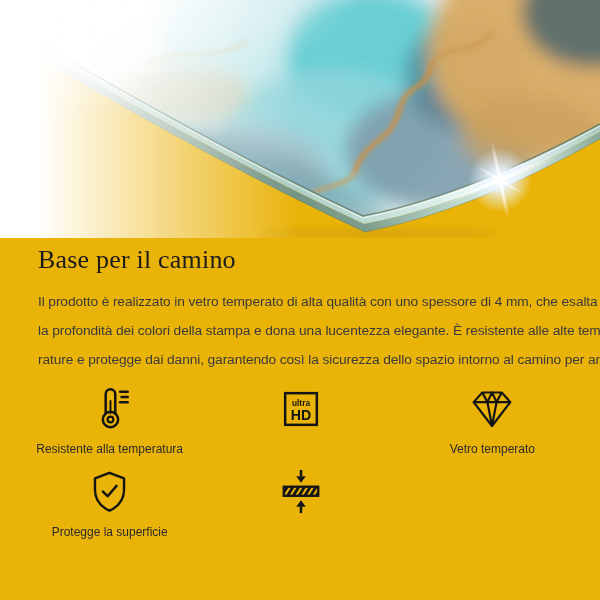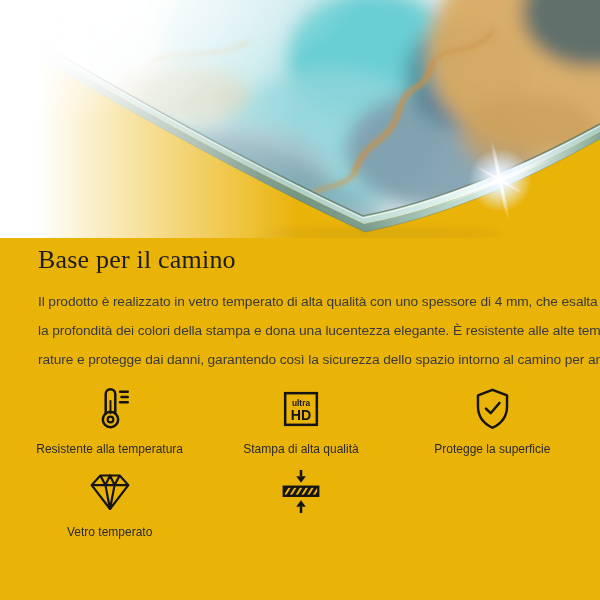--- a/index.html
+++ b/index.html
@@ -164,43 +164,42 @@
     </div>
 
     <div class="feature">
       <div class="icon-box">
         <svg width="40" height="40" viewBox="0 0 48 48">
           <rect x="5" y="5" width="38" height="38" fill="none" stroke="#141414" stroke-width="3"></rect>
           <text x="24" y="20.5" text-anchor="middle" font-family="Liberation Sans, sans-serif" font-size="10" font-weight="bold" fill="#141414">ultra</text>
           <text x="24" y="37" text-anchor="middle" font-family="Liberation Sans, sans-serif" font-size="17" font-weight="bold" fill="#141414">HD</text>
         </svg>
       </div>
-      <div class="feature-label">Stampa di alta qualità</div>
-    </div>
-
-    <div class="feature">
-      <div class="icon-box">
-        <svg width="45" height="46" viewBox="0 0 48 48" fill="none" stroke="#141414" stroke-width="2.6" stroke-linecap="round" stroke-linejoin="round">
-          <path d="M24 3.5 L39.5 9.5 V21 C39.5 32.5 32.8 39.8 24 44 C15.2 39.8 8.5 32.5 8.5 21 V9.5 Z"></path>
-          <path d="M17 23.5 L22 28.5 L31.5 17.5"></path>
-        </svg>
-      </div>
-      <div class="feature-label">Protegge la superficie</div>
     </div>
 
     <div class="feature">
       <div class="icon-box">
         <svg width="46" height="44" viewBox="0 0 48 48" fill="none" stroke="#141414" stroke-width="2.4" stroke-linejoin="round">
           <path d="M13.5 6 H34.5 L44 16.5 L24 42.5 L4 16.5 Z"></path>
           <path d="M4 16.5 H44"></path>
           <path d="M13.5 6 L19 16.5 L24 6 L29 16.5 L34.5 6"></path>
           <path d="M19 16.5 L24 42.5 L29 16.5"></path>
         </svg>
       </div>
       <div class="feature-label">Vetro temperato</div>
+    </div>
+
+    <div class="feature">
+      <div class="icon-box">
+        <svg width="45" height="46" viewBox="0 0 48 48" fill="none" stroke="#141414" stroke-width="2.6" stroke-linecap="round" stroke-linejoin="round">
+          <path d="M24 3.5 L39.5 9.5 V21 C39.5 32.5 32.8 39.8 24 44 C15.2 39.8 8.5 32.5 8.5 21 V9.5 Z"></path>
+          <path d="M17 23.5 L22 28.5 L31.5 17.5"></path>
+        </svg>
+      </div>
+      <div class="feature-label">Protegge la superficie</div>
     </div>
 
 
     <div class="feature">
       <div class="icon-box">
         <svg width="46" height="47" viewBox="0 0 48 48">
           <defs>
               <clipPath id="barClip">
                 <rect x="6" y="19" width="36" height="9.5"></rect>
               </clipPath>

